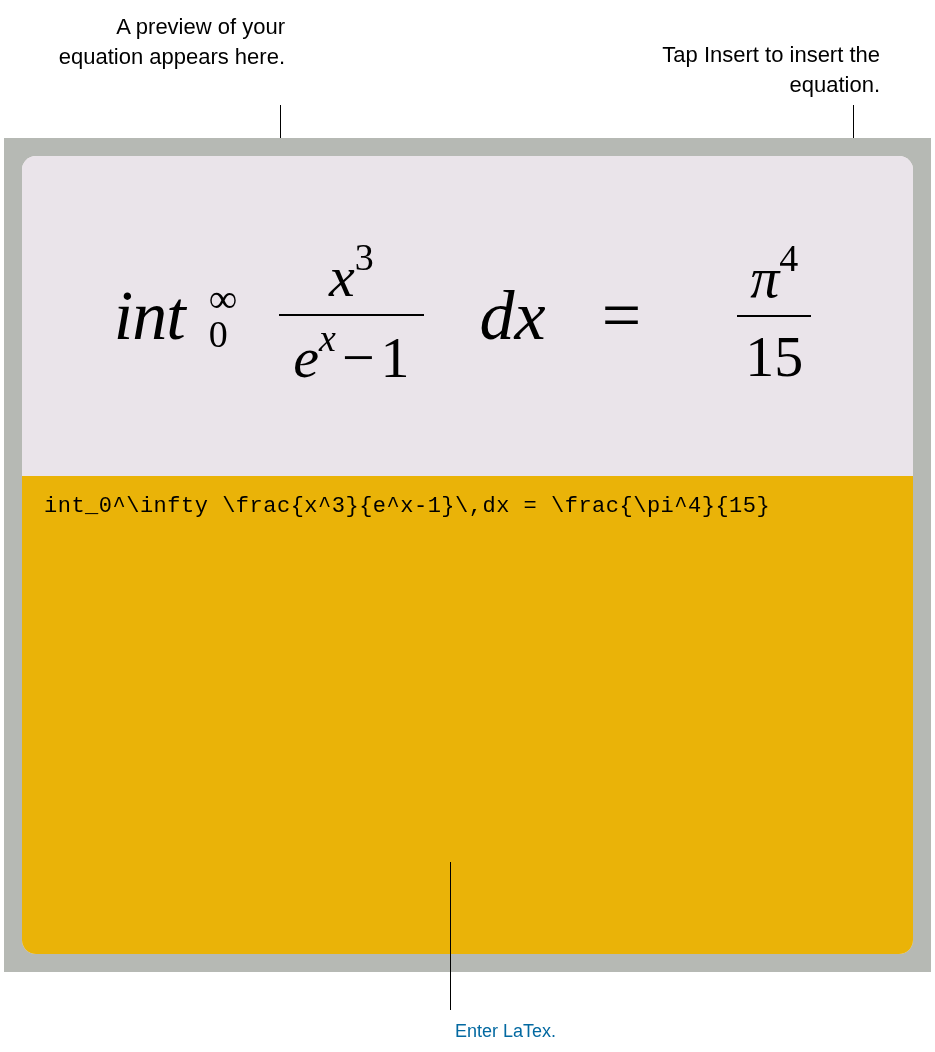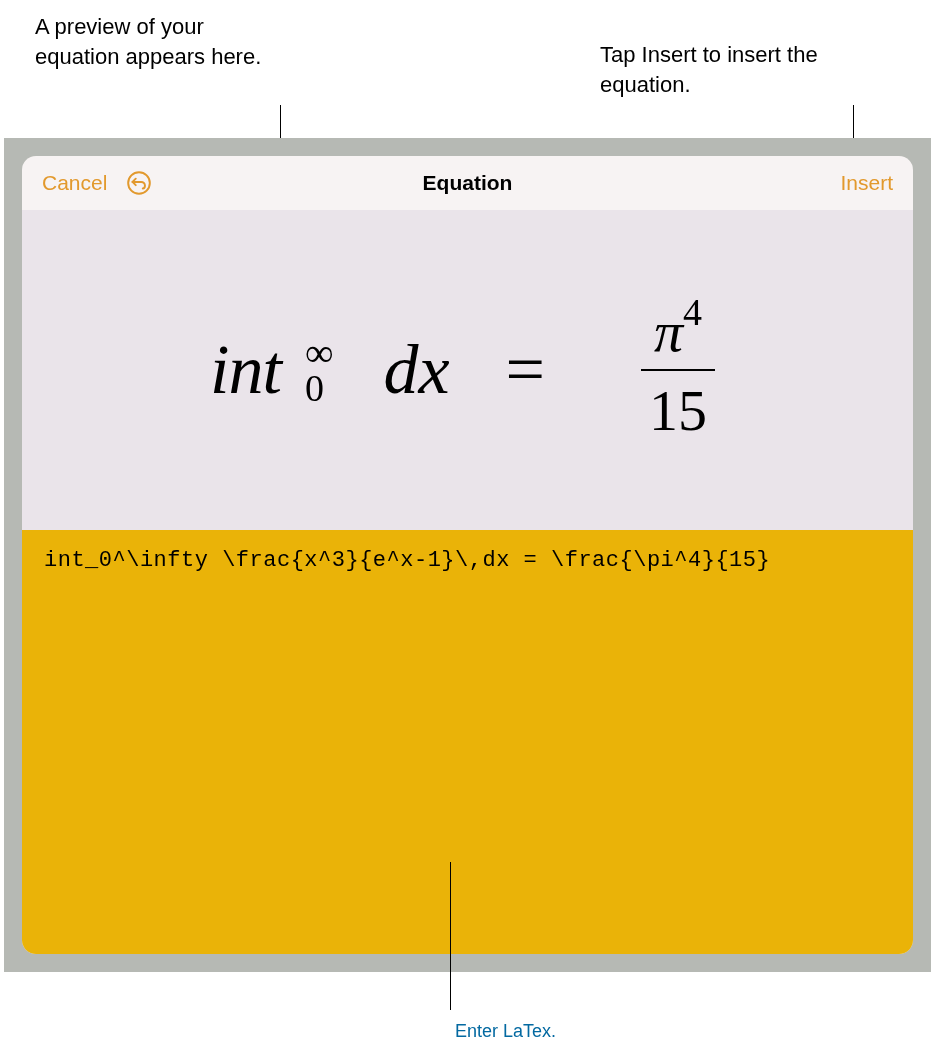--- a/index.html
+++ b/index.html
@@ -12,20 +12,21 @@
       width: 935px;
       height: 1052px;
       background: #ffffff;
       position: relative;
     }
     .callout {
       position: absolute;
       font-size: 22px;
       color: #000000;
       line-height: 1.35;
+      text-align: right;
     }
     .callout-left {
       top: 12px;
       left: 35px;
       width: 250px;
     }
     .callout-right {
       top: 40px;
       right: 55px;
       width: 280px;
@@ -229,41 +230,35 @@
 
 <div class="callout callout-left">A preview of your equation appears here.</div>
 <div class="callout-line line-left"></div>
 
 <div class="callout callout-right">Tap Insert to insert the equation.</div>
 <div class="callout-line line-right"></div>
 
 <div class="screenshot-frame">
   <div class="dialog">
 
-    <div class="dialog-header">
-      <div class="header-left">
-        <button class="cancel-btn">Cancel</button>
-        <span class="undo-icon">
-          <svg width="26" height="26" viewBox="0 0 24 24" fill="none" stroke="#e2992d" stroke-width="1.8">
-            <circle cx="12" cy="12" r="10"></circle>
-            <path d="M9 8 L6 11 L9 14" stroke-linecap="round" stroke-linejoin="round"></path>
-            <path d="M6 11 L14 11 C16 11 17.5 12.5 17.5 14.5 C17.5 16 16.5 17 15.5 17" stroke-linecap="round" fill="none"></path>
-          </svg>
-        </span>
-      </div>
-      <div class="dialog-title">Equation</div>
-      <button class="insert-btn">Insert</button>
-    </div>
 
     <div class="preview-area">
       <div class="equation-render">
         <span class="int-text">int</span>
         <span class="supersub">
           <span class="sup">∞</span>
           <span class="sub">0</span>
+        </span>
+        <span class="frac">
+          <span class="num">
+            <span>x</span><span class="sup-exp">3</span>
+          </span>
+          <span class="den">
+            <span>e</span><span class="sup-exp-it">x</span><span class="minus">−</span><span style="font-style:normal">1</span>
+          </span>
         </span>
         <span class="dx">dx</span>
         <span class="eq-sign">=</span>
         <span class="frac frac-small">
           <span class="num">
             <span class="pi">π</span><span class="sup-exp">4</span>
           </span>
           <span class="den" style="font-style:normal">15</span>
         </span>
       </div>

